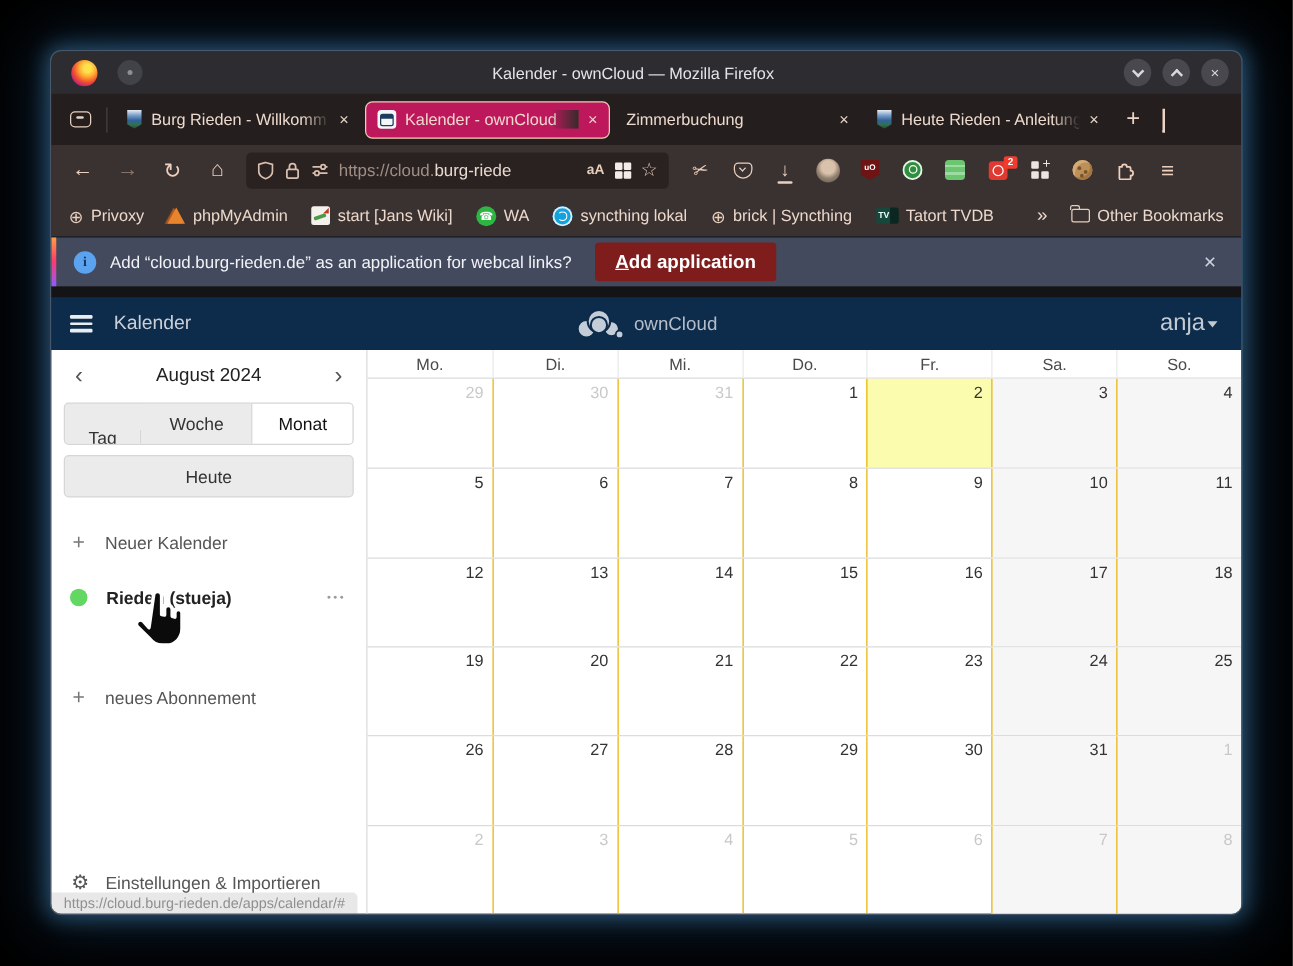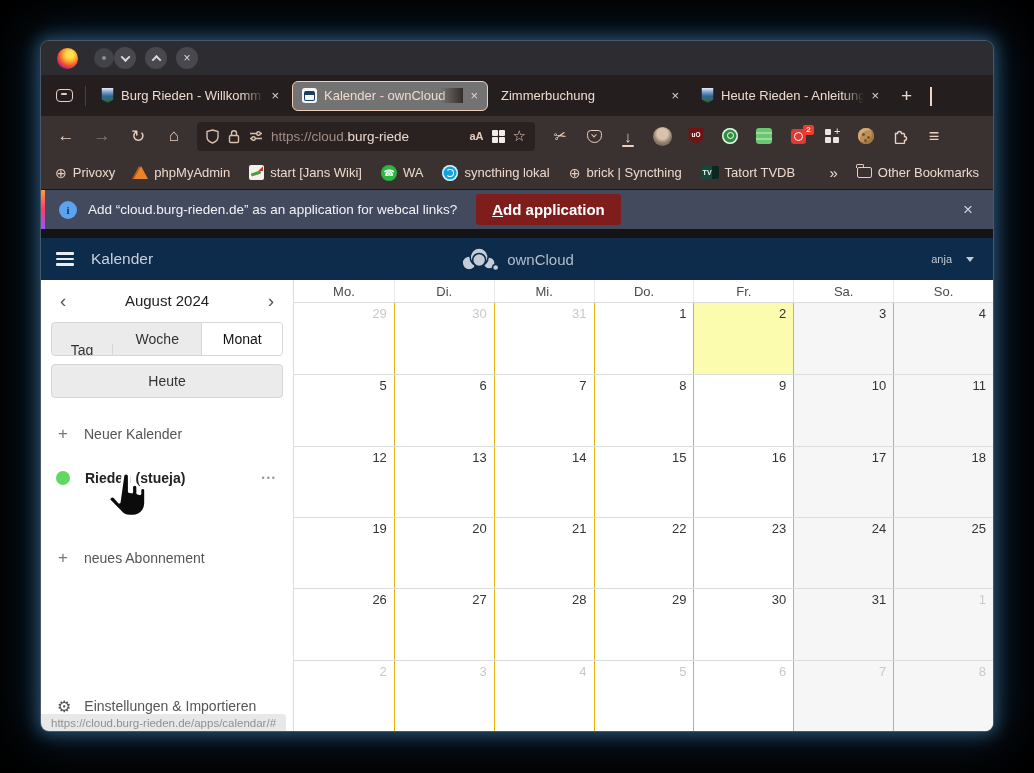--- a/index.html
+++ b/index.html
@@ -27,21 +27,21 @@
 
   
   .tabbar { height:41px; background:#241f1e; display:flex; align-items:center; padding:0 8px; flex:0 0 auto; }
   .ffview { width:30px; height:28px; display:flex; align-items:center; justify-content:center; border-radius:4px; }
   .ffview-glyph { width:17px; height:13px; border:1.6px solid #e9d0c0; border-radius:4px; position:relative; }
   .ffview-glyph::before { content:""; position:absolute; left:4px; top:2.5px; width:6px; height:2px; border-radius:2px; background:#e9d0c0; }
   .tabsep { width:1px; height:20px; background:#494140; margin:0 6px; }
   .tab { width:196px; height:30px; display:flex; align-items:center; gap:7px; padding:0 9px; border-radius:6px; color:#eedacd; font-size:13px; margin-right:4px; }
   .tab .tlabel { flex:1; overflow:hidden; white-space:nowrap; position:relative; }
   .tab .tlabel::after { content:""; position:absolute; right:0; top:0; bottom:0; width:22px; background:linear-gradient(90deg, rgba(36,31,30,0), #241f1e); }
-  .tab.active { background:#737373; border:1.5px solid #f0cdb6; }
+  .tab.active { background:#be185d; border:1.5px solid #f0cdb6; }
   .tab.active .tlabel::after { background:linear-gradient(90deg, rgba(52,44,42,0), #342c2a); }
   .tclose { color:#e6d2c5; font-size:13px; }
   .fav-crest { width:13px; height:15px; flex:0 0 auto;
     clip-path:polygon(50% 100%, 6% 76%, 6% 0, 94% 0, 94% 76%);
     background:linear-gradient(180deg,#e6eef6 0%,#7ba0c8 28%,#31639c 55%,#31704c 80%,#1f4a31 100%); }
   .fav-cal { width:15px; height:15px; flex:0 0 auto; background:#f4f6f8; border-radius:3px; display:flex; align-items:center; justify-content:center; }
   .fav-cal span { display:block; width:11px; height:10px; border:1.5px solid #1c3c60; border-top:4px solid #1c3c60; border-radius:2px; }
   .newtab { color:#ecd5c6; font-size:19px; padding:0 9px; }
   .tablist { padding:0 9px; }
   .tablist .chev { border-color:#ecd5c6; }
@@ -112,21 +112,21 @@
   .notif-close { margin-left:auto; color:#ccd1dc; font-size:17px; padding:0 6px; }
   .gapstrip { height:9px; background:#141417; flex:0 0 auto; }
 
   
   .ochead { height:42px; background:#0d2b4a; display:flex; align-items:center; padding:0 15px; position:relative; flex:0 0 auto; }
   .hamb { width:18px; display:flex; flex-direction:column; gap:3px; }
   .hamb i { height:2.4px; background:#e9edf2; border-radius:1px; }
   .ocapp { color:#c9d0da; font-size:15.5px; margin-left:17px; }
   .oclogo { position:absolute; left:50%; top:50%; transform:translate(-50%,-50%); display:flex; align-items:center; gap:7px; }
   .ocbrand { color:#b4bdc9; font-size:15px; }
-  .usermenu { margin-left:auto; color:#c2cad4; font-size:11px; display:flex; align-items:center; gap:14px; padding-right:4px; }
+  .usermenu { margin-left:auto; color:#c2cad4; font-size:19px; display:flex; align-items:center; gap:2px; padding-right:4px; }
   .caret { width:0; height:0; border-left:4.5px solid transparent; border-right:4.5px solid transparent; border-top:5px solid #c2cad4; }
 
   
   .content { flex:1; display:flex; background:#fff; min-height:0; position:relative; }
   .sidebar { width:253px; flex:0 0 auto; border-right:1px solid #dcdcdc; display:flex; flex-direction:column; position:relative; }
   .monthnav { height:30px; margin-top:5px; display:flex; align-items:center; padding:0 19px; }
   .mnav-arrow { color:#555; font-size:19px; line-height:1; }
   .mnav-label { flex:1; text-align:center; color:#222; font-size:15px; }
   .viewseg { display:flex; margin:7px 10px 0; height:34px; border:1px solid #d6d6d6; border-radius:4px; overflow:hidden; background:#ebebeb; }
   .seg { display:flex; align-items:center; justify-content:center; background:#ebebeb; color:#333; font-size:14px; border-right:1px solid #d6d6d6; }
@@ -163,20 +163,21 @@
 </style>
 </head>
 <body>
 
 <div class="stage">
   <div class="window">
 
     <div class="titlebar">
       <div class="ff-logo"></div>
       <div class="pin-btn"></div>
+      <div class="wtitle">Kalender - ownCloud — Mozilla Firefox</div>
       <div class="win-controls">
         <div class="win-btn">
             <span class="chev down"></span>
           </div>
         <div class="win-btn">
             <span class="chev up"></span>
           </div>
         <div class="win-btn">
             <span>×</span>
           </div>

